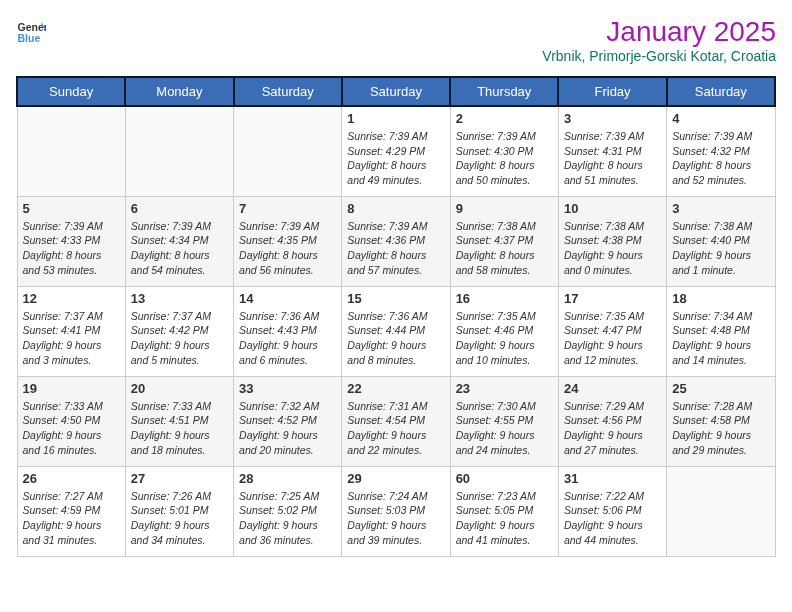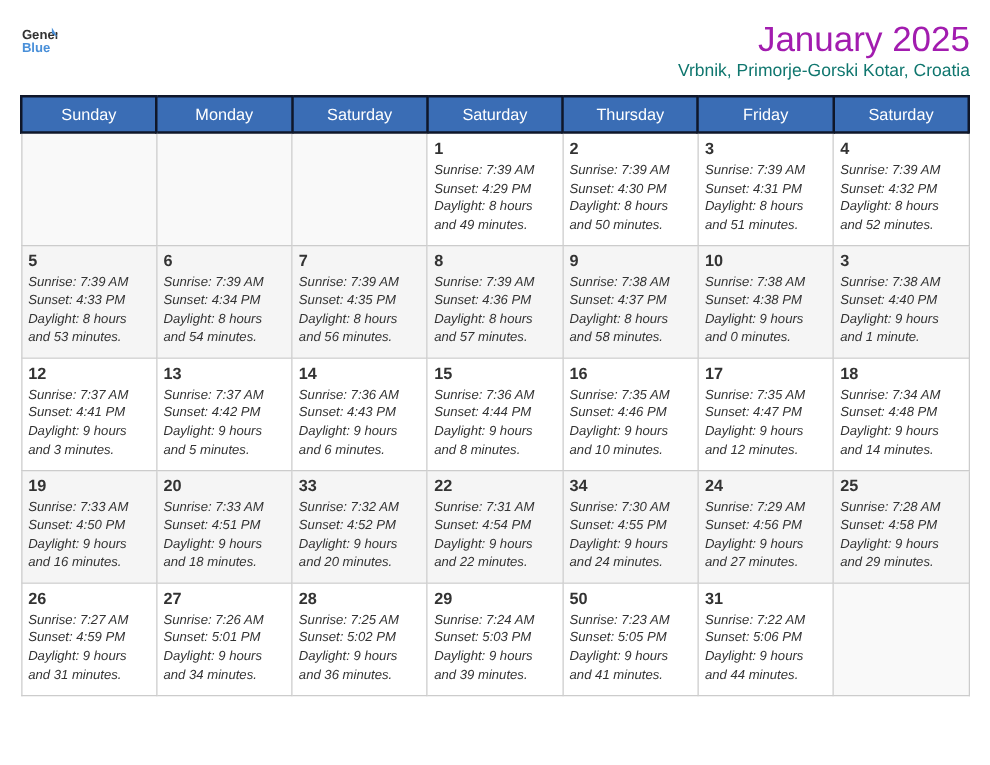--- a/index.html
+++ b/index.html
@@ -199,21 +199,21 @@
         </td>
         <td>
           <div class="day-number">33</div>
           <div class="day-info">Sunrise: 7:32 AM<br>Sunset: 4:52 PM<br>Daylight: 9 hours<br>and 20 minutes.</div>
         </td>
         <td>
           <div class="day-number">22</div>
           <div class="day-info">Sunrise: 7:31 AM<br>Sunset: 4:54 PM<br>Daylight: 9 hours<br>and 22 minutes.</div>
         </td>
         <td>
-          <div class="day-number">34</div>
+          <div class="day-number">23</div>
           <div class="day-info">Sunrise: 7:30 AM<br>Sunset: 4:55 PM<br>Daylight: 9 hours<br>and 24 minutes.</div>
         </td>
         <td>
           <div class="day-number">24</div>
           <div class="day-info">Sunrise: 7:29 AM<br>Sunset: 4:56 PM<br>Daylight: 9 hours<br>and 27 minutes.</div>
         </td>
         <td>
           <div class="day-number">25</div>
           <div class="day-info">Sunrise: 7:28 AM<br>Sunset: 4:58 PM<br>Daylight: 9 hours<br>and 29 minutes.</div>
         </td>
@@ -229,21 +229,21 @@
         </td>
         <td>
           <div class="day-number">28</div>
           <div class="day-info">Sunrise: 7:25 AM<br>Sunset: 5:02 PM<br>Daylight: 9 hours<br>and 36 minutes.</div>
         </td>
         <td>
           <div class="day-number">29</div>
           <div class="day-info">Sunrise: 7:24 AM<br>Sunset: 5:03 PM<br>Daylight: 9 hours<br>and 39 minutes.</div>
         </td>
         <td>
-          <div class="day-number">50</div>
+          <div class="day-number">60</div>
           <div class="day-info">Sunrise: 7:23 AM<br>Sunset: 5:05 PM<br>Daylight: 9 hours<br>and 41 minutes.</div>
         </td>
         <td>
           <div class="day-number">31</div>
           <div class="day-info">Sunrise: 7:22 AM<br>Sunset: 5:06 PM<br>Daylight: 9 hours<br>and 44 minutes.</div>
         </td>
         <td class="empty"></td>
       </tr>
     </tbody>
 </table>

